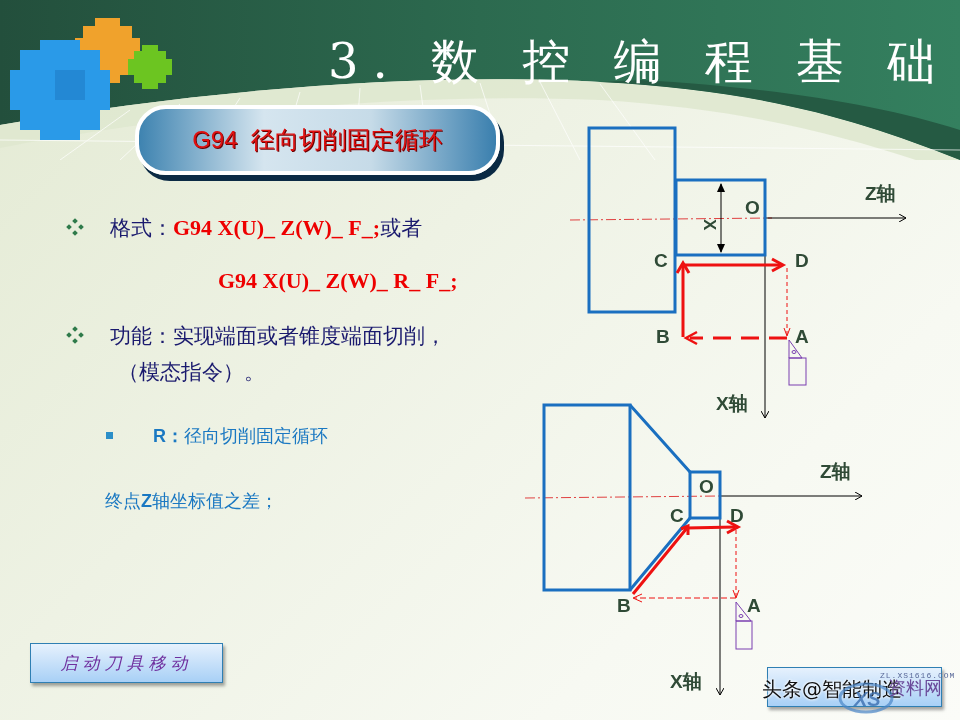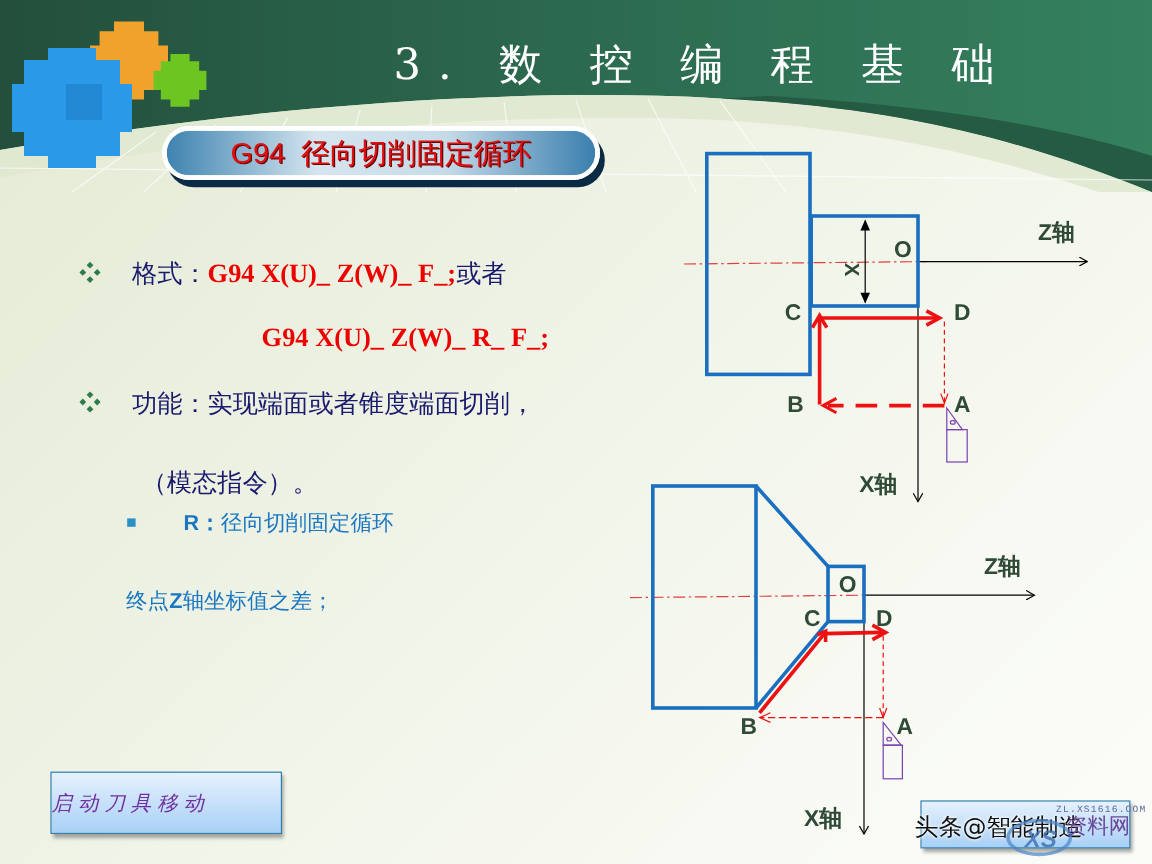--- a/index.html
+++ b/index.html
@@ -1,32 +1,32 @@
 <!DOCTYPE html>
 <html><head>
 <meta charset="utf-8">
 <style>
   html, body { margin:0; padding:0; }
   body { width:960px; height:720px; position:relative; overflow:hidden; font-family:"DejaVu Sans", sans-serif; }
   .bg { position:absolute; inset:0; background:linear-gradient(135deg,#e3ead3 0%,#eef2e4 40%,#f7f9f2 75%,#fbfcf8 100%); }
   .header { position:absolute; left:0; top:0; width:960px; height:160px; }
-  .slide-title { position:absolute; left:328px; top:30px; font-family:"DejaVu Serif", serif; font-size:36px; color:#ffffff; letter-spacing:14px; white-space:nowrap; }
-  .pill { position:absolute; left:135px; top:105px; width:365px; height:45px; border-radius:31px; border:4px solid #ffffff;
+  .slide-title { position:absolute; left:328px; top:30px; font-family:"DejaVu Serif", serif; font-size:48px; color:#ffffff; letter-spacing:14px; white-space:nowrap; }
+  .pill { position:absolute; left:135px; top:105px; width:365px; height:70px; border-radius:31px; border:4px solid #ffffff;
           background:linear-gradient(90deg,#3e83b0 0%,#d5e5ef 35%,#c6dbe8 65%,#3a7fae 100%);
           box-shadow:4px 6px 0 #0b2a44; box-sizing:border-box; display:flex; align-items:center; justify-content:center; }
   .pill-text { font-family:"Liberation Sans", sans-serif; font-size:24px; color:#e01010; text-shadow:1px 1px 0 #6a0000; white-space:pre; }
   .line { position:absolute; white-space:nowrap;text-align:right; }
   .bullet-diamond { position:absolute; width:18px; height:18px; }
   .dark { color:#1a1a6e; font-family:"DejaVu Serif", serif; font-size:21px; }
   .red { color:#ee0000; font-family:"Liberation Serif", serif; font-weight:bold; font-size:22px; }
   .blue { color:#1a78c2; font-family:"Liberation Sans", sans-serif; font-size:18px; }
   .sq { position:absolute; width:7px; height:7px; background:#2b8fc8; }
-  .btn { position:absolute; left:42px; top:643px; width:193px; height:52px; box-sizing:border-box; border:1px solid #2f7fb3;
+  .btn { position:absolute; left:30px; top:643px; width:193px; height:40px; box-sizing:border-box; border:1px solid #2f7fb3;
          background:linear-gradient(180deg,#e6f1fd 0%,#a8d0f6 100%); box-shadow:2px 3px 3px rgba(0,0,0,0.35);
-         display:flex; align-items:center; justify-content:flex-start; cursor:pointer; }
+         display:flex; align-items:center; justify-content:center; cursor:pointer; }
   .btn-text { font-family:"DejaVu Serif", serif; font-style:italic; font-size:17px; color:#6f2f9e; letter-spacing:5px; }
   .btn2 { position:absolute; left:767px; top:667px; width:175px; height:40px; box-sizing:border-box; border:1px solid #2f7fb3;
           background:linear-gradient(180deg,#e6f1fd 0%,#a8d0f6 100%); box-shadow:2px 3px 3px rgba(0,0,0,0.35); cursor:pointer; }
   .wm { position:absolute; left:738px; top:676px; font-family:"DejaVu Sans", sans-serif; font-size:20px; color:#111; white-space:nowrap;
         text-shadow:0 0 3px #fff,0 0 3px #fff;margin-left:24px; }
   .wm2 { position:absolute; left:888px; top:676px; font-family:"DejaVu Sans", sans-serif; font-size:18px; font-weight:normal; color:#6a4a9a; }
   .wm3 { position:absolute; left:880px; top:671px; font-family:Liberation Mono, monospace; font-size:8px; color:#5a6a9a; letter-spacing:1px; }
   svg text { font-family:"Liberation Sans", sans-serif; font-weight:bold; }
 </style>
 </head>
@@ -91,21 +91,21 @@
   <g fill="#2e7a4a">
       <rect x="7" y="1" width="4" height="4" transform="rotate(45 9 3)"></rect>
       <rect x="1" y="7" width="4" height="4" transform="rotate(45 3 9)"></rect>
       <rect x="13" y="7" width="4" height="4" transform="rotate(45 15 9)"></rect>
       <rect x="7" y="13" width="4" height="4" transform="rotate(45 9 15)"></rect>
     </g>
 </svg>
 <div class="line" style="left:110px;top:322px">
   <span class="dark">功能：</span><span class="dark">实现端面或者锥度端面切削，</span>
 </div>
-<div class="line" style="left:118px;top:388px">
+<div class="line" style="left:118px;top:358px">
   <span class="dark">（模态指令）。</span>
 </div>
 
 <div class="sq" style="left:106px;top:432px"></div>
 <div class="line" style="left:153px;top:424px">
   <span class="blue" style="font-weight:bold">R：</span><span class="blue">径向切削固定循环</span>
 </div>
 <div class="line" style="left:105px;top:489px">
   <span class="blue">终点</span><span class="blue" style="font-weight:bold">Z</span><span class="blue">轴坐标值之差；</span>
 </div>

